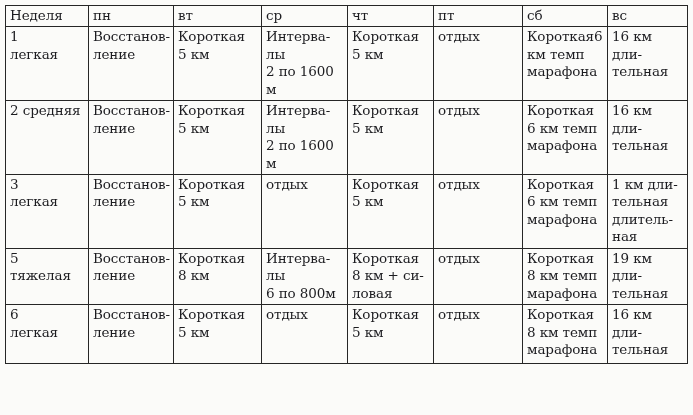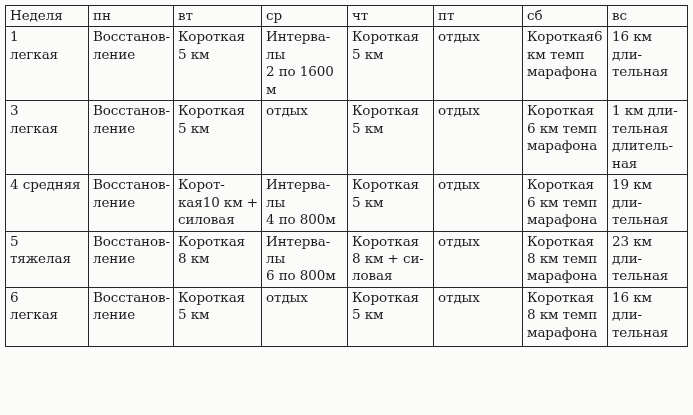--- a/index.html
+++ b/index.html
@@ -93,76 +93,76 @@
 м</td>
         <td>Короткая
 5 км</td>
         <td>отдых</td>
         <td>Короткая6
 км темп
 марафона</td>
         <td>16 км дли-
 тельная</td>
       </tr>
+      <tr class="row-1">
+        <td>2 средняя</td>
+        <td>Восстанов-
+ление</td>
+        <td>Короткая
+5 км</td>
+        <td>Интерва-
+лы
+2 по 1600
+м</td>
+        <td>Короткая
+5 км</td>
+        <td>отдых</td>
+        <td>Короткая
+6 км темп
+марафона</td>
+        <td>16 км дли-
+тельная</td>
+      </tr>
       <tr class="row-2">
         <td>3
 легкая</td>
         <td>Восстанов-
 ление</td>
         <td>Короткая
 5 км</td>
         <td>отдых</td>
         <td>Короткая
 5 км</td>
         <td>отдых</td>
         <td>Короткая
 6 км темп
 марафона</td>
         <td>1 км дли-
 тельная
 длитель-
 ная</td>
       </tr>
-      <tr class="row-3">
-        <td>4 средняя</td>
-        <td>Восстанов-
-ление</td>
-        <td>Корот-
-кая10 км +
-силовая</td>
-        <td>Интерва-
-лы
-4 по 800м</td>
-        <td>Короткая
-5 км</td>
-        <td>отдых</td>
-        <td>Короткая
-6 км темп
-марафона</td>
-        <td>19 км дли-
-тельная</td>
-      </tr>
       <tr class="row-4">
         <td>5
 тяжелая</td>
         <td>Восстанов-
 ление</td>
         <td>Короткая
 8 км</td>
         <td>Интерва-
 лы
 6 по 800м</td>
         <td>Короткая
 8 км + си-
 ловая</td>
         <td>отдых</td>
         <td>Короткая
 8 км темп
 марафона</td>
-        <td>23 км дли-
+        <td>19 км дли-
 тельная</td>
       </tr>
       <tr class="row-5">
         <td>6
 легкая</td>
         <td>Восстанов-
 ление</td>
         <td>Короткая
 5 км</td>
         <td>отдых</td>

